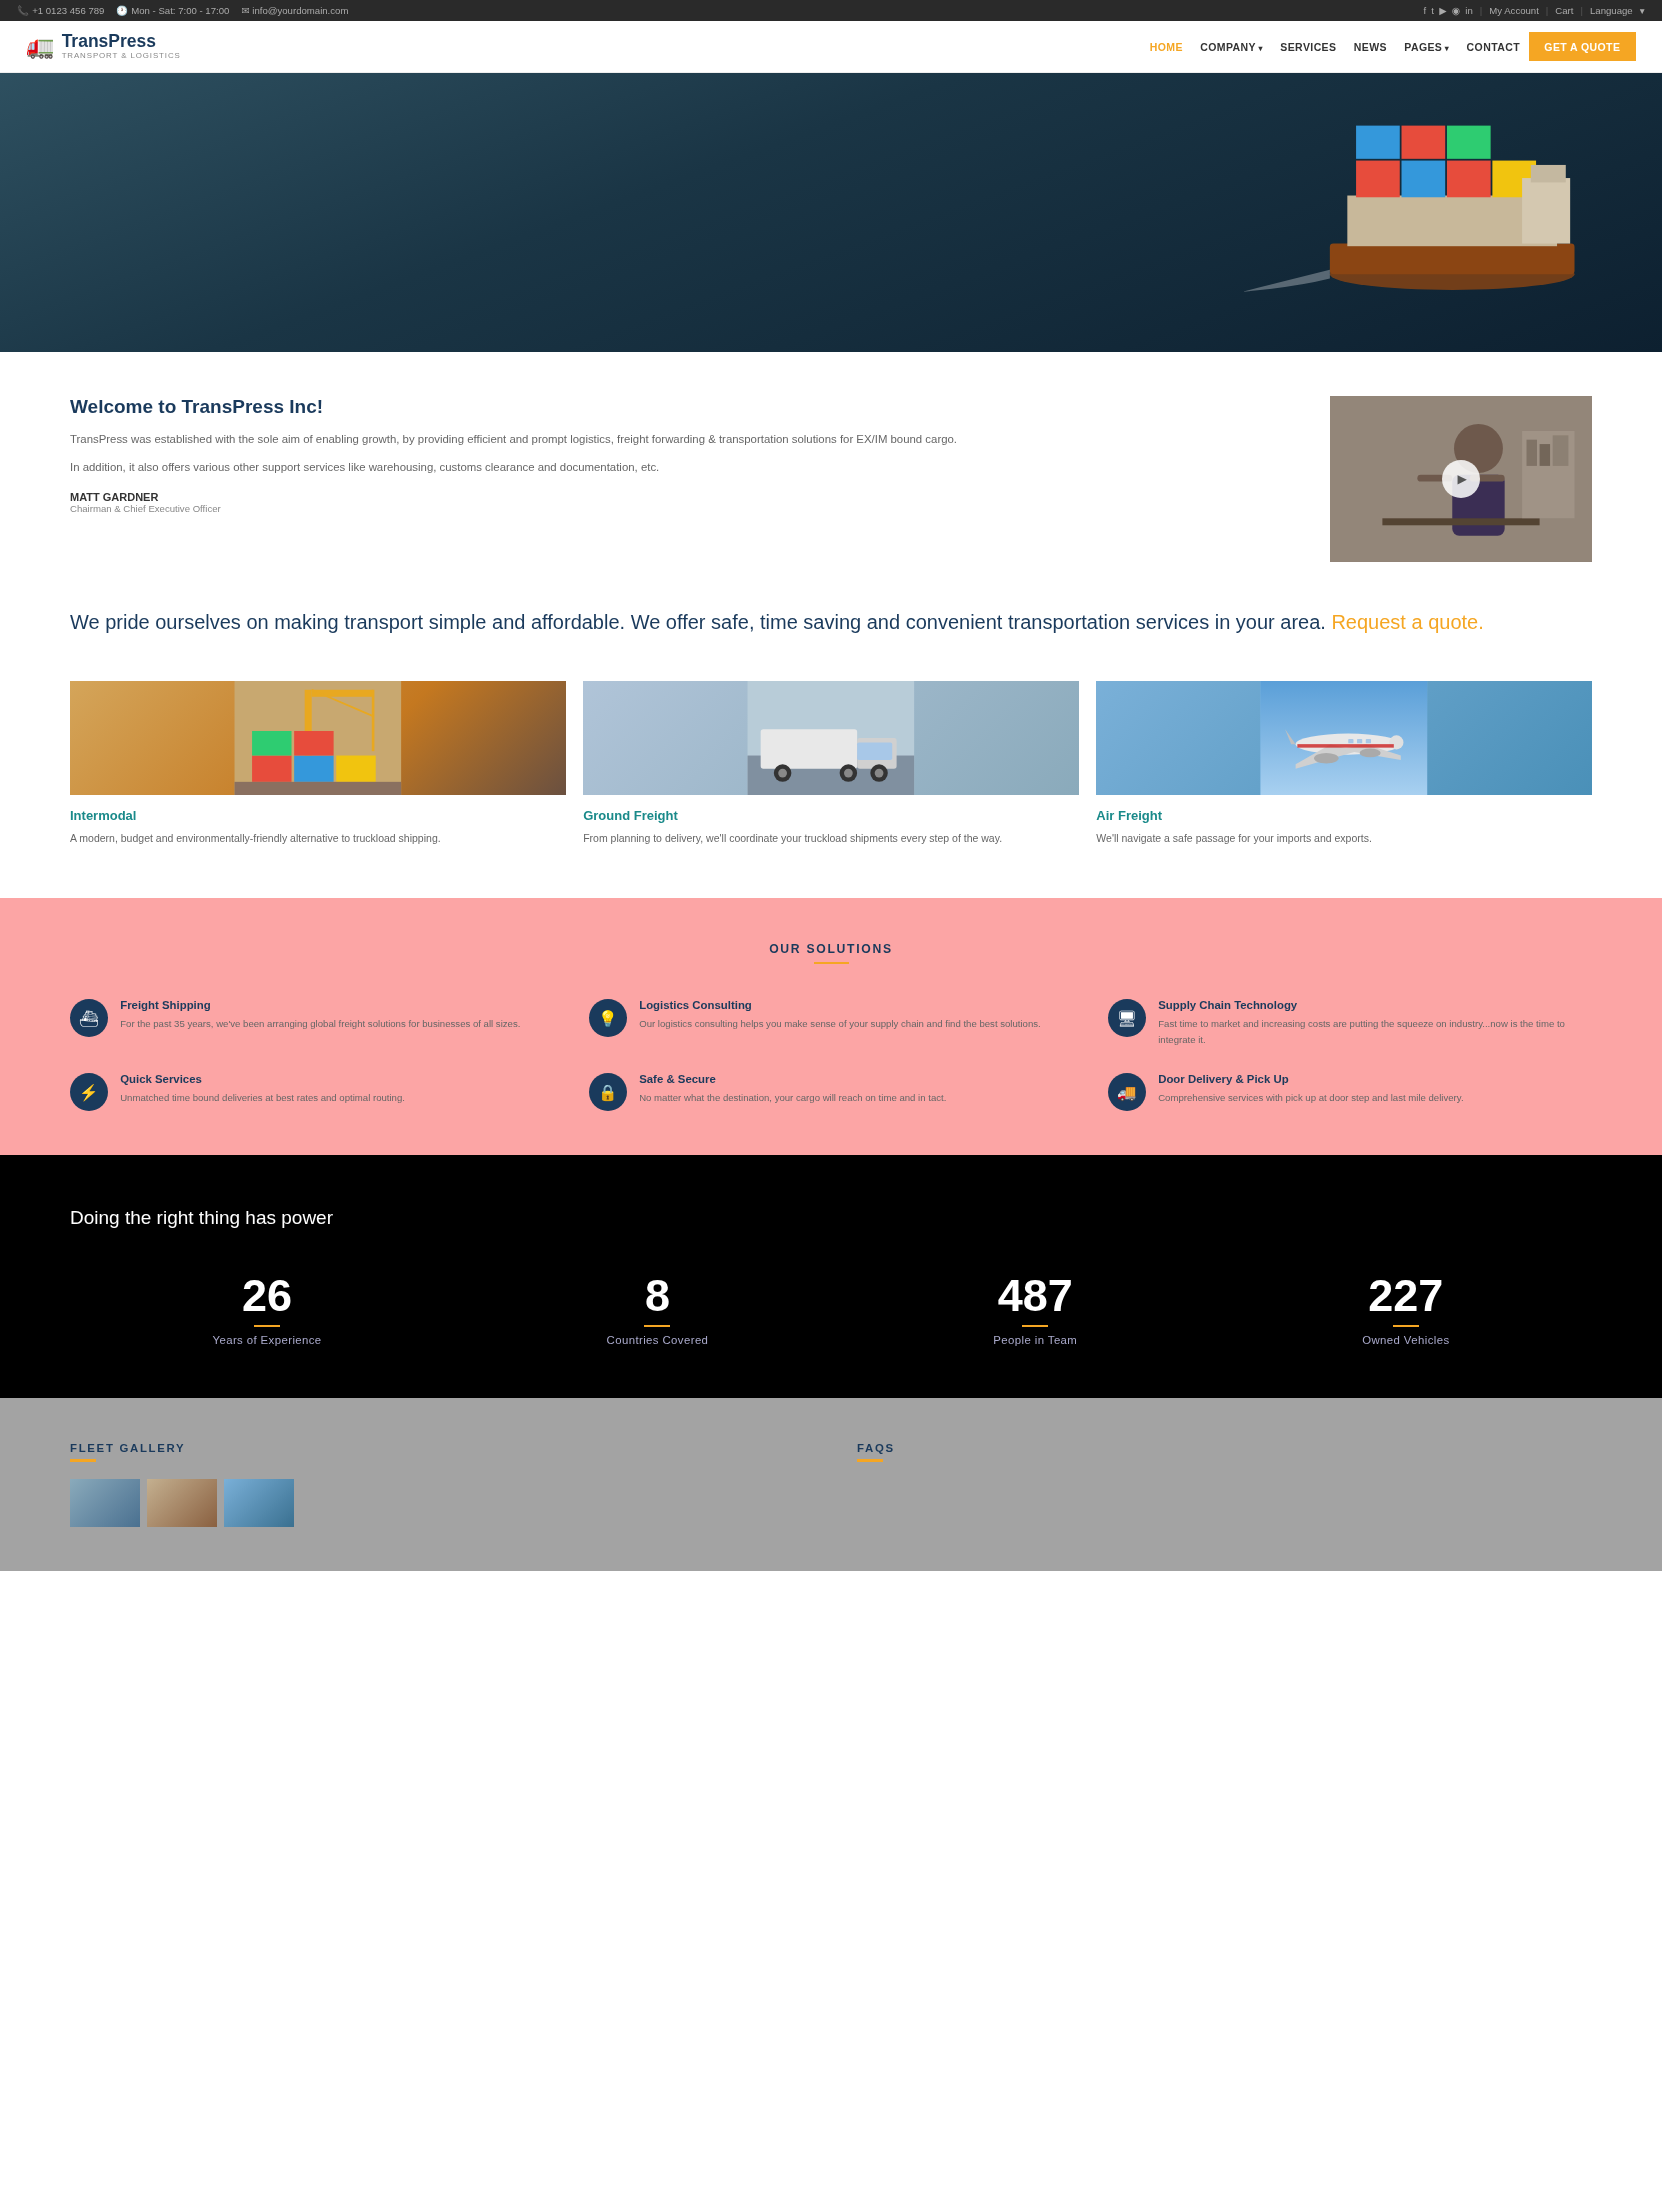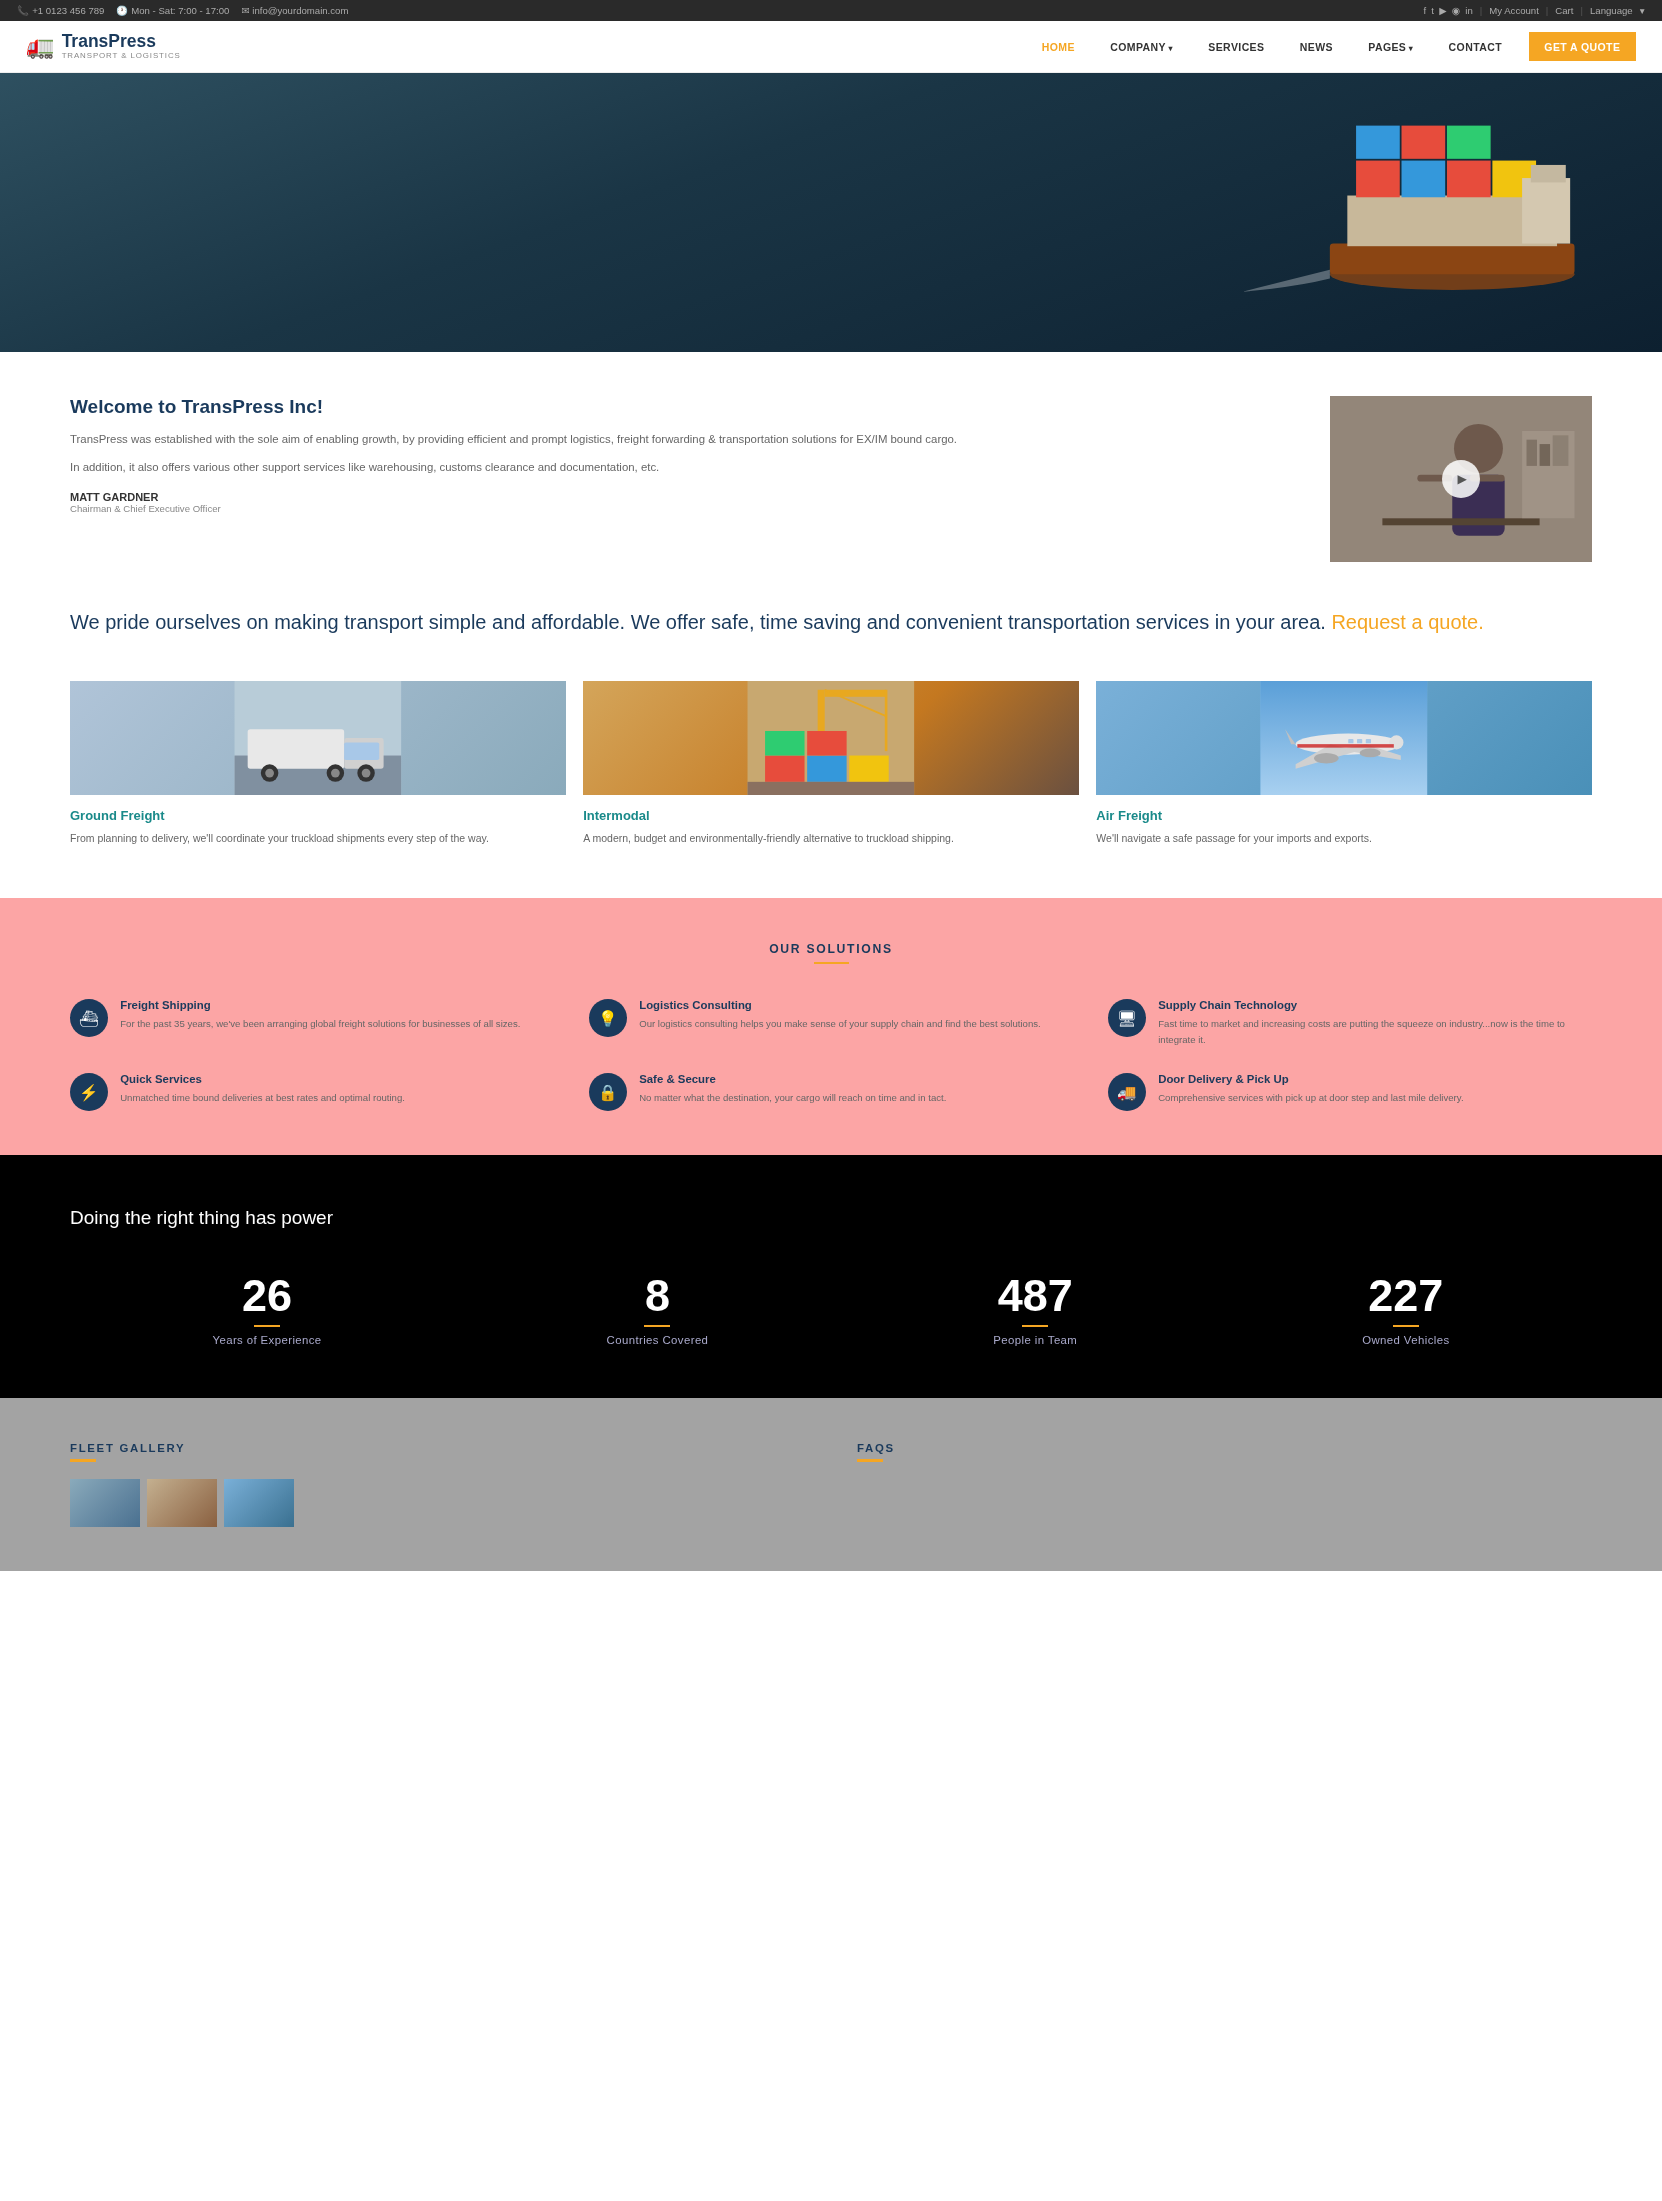--- a/index.html
+++ b/index.html
@@ -27,21 +27,21 @@
       padding: 10.5px 26px;
       display: flex;
       justify-content: space-between;
       align-items: center;
       border-bottom: 0.9px solid #eee;
     }
     .logo { display: flex; align-items: center; gap: 7px; }
     .logo-icon { color: #f5a623; font-size: 23px; }
     .logo-text { font-size: 17.5px; font-weight: bold; color: #1a3a5c; line-height: 1; }
     .logo-sub { font-size: 7.9px; color: #888; letter-spacing: 0.9px; text-transform: uppercase; }
-    .nav { display: flex; align-items: center; gap: 18px; }
+    .nav { display: flex; align-items: center; gap: 0; }
     .nav a {
       color: #333;
       text-decoration: none;
       font-size: 10.5px;
       font-weight: 600;
       padding: 5.2px 8.7px;
       text-transform: uppercase;
       letter-spacing: 0.4px;
     }
     .nav a.active { color: #f5a623; }
@@ -392,62 +392,62 @@
 
 <div class="tagline-section">
   <p>
     <span>We pride ourselves on making transport simple and affordable. We offer safe, time saving and convenient transportation services in your area.</span>
     <a href="#" style="color:#f5a623;">Request a quote.</a>
   </p>
 </div>
 
 <div class="service-cards">
   <div class="service-card">
+    <div class="service-card-img card-img-crane">
+      <svg width="100%" height="100%" viewBox="0 0 190 130">
+        <rect width="190" height="130" fill="#c8a870"></rect>
+
+        <rect x="80" y="10" width="8" height="90" fill="#e8a820"></rect>
+        <rect x="88" y="10" width="70" height="8" fill="#e8a820"></rect>
+        <line x1="158" y1="10" x2="158" y2="80" stroke="#e8a820" stroke-width="3"></line>
+        <line x1="88" y1="10" x2="158" y2="40" stroke="#e8a820" stroke-width="2"></line>
+
+        <rect x="20" y="85" width="45" height="30" fill="#e74c3c"></rect>
+        <rect x="68" y="85" width="45" height="30" fill="#3498db"></rect>
+        <rect x="116" y="85" width="45" height="30" fill="#f1c40f"></rect>
+        <rect x="20" y="57" width="45" height="28" fill="#2ecc71"></rect>
+        <rect x="68" y="57" width="45" height="28" fill="#e74c3c"></rect>
+
+        <rect x="0" y="115" width="190" height="15" fill="#8a7060"></rect>
+      </svg>
+    </div>
+    <h3>Intermodal</h3>
+    <p>A modern, budget and environmentally-friendly alternative to truckload shipping.</p>
+  </div>
+  <div class="service-card">
     <div class="service-card-img card-img-truck">
       <svg width="100%" height="100%" viewBox="0 0 190 130">
         <rect width="190" height="130" fill="#b8ccd8"></rect>
         <rect x="0" y="85" width="190" height="45" fill="#8090a0"></rect>
 
         <rect x="15" y="55" width="110" height="45" rx="3" fill="#e8e8e8"></rect>
         <rect x="125" y="65" width="45" height="35" rx="3" fill="#d0d0d0"></rect>
         <circle cx="40" cy="105" r="10" fill="#333"></circle>
         <circle cx="40" cy="105" r="5" fill="#888"></circle>
         <circle cx="115" cy="105" r="10" fill="#333"></circle>
         <circle cx="115" cy="105" r="5" fill="#888"></circle>
         <circle cx="150" cy="105" r="10" fill="#333"></circle>
         <circle cx="150" cy="105" r="5" fill="#888"></circle>
         <rect x="125" y="70" width="40" height="20" rx="2" fill="#a8c8e8"></rect>
       </svg>
     </div>
     <h3>Ground Freight</h3>
     <p>From planning to delivery, we'll coordinate your truckload shipments every step of the way.</p>
   </div>
   <div class="service-card">
-    <div class="service-card-img card-img-crane">
-      <svg width="100%" height="100%" viewBox="0 0 190 130">
-        <rect width="190" height="130" fill="#c8a870"></rect>
-
-        <rect x="80" y="10" width="8" height="90" fill="#e8a820"></rect>
-        <rect x="88" y="10" width="70" height="8" fill="#e8a820"></rect>
-        <line x1="158" y1="10" x2="158" y2="80" stroke="#e8a820" stroke-width="3"></line>
-        <line x1="88" y1="10" x2="158" y2="40" stroke="#e8a820" stroke-width="2"></line>
-
-        <rect x="20" y="85" width="45" height="30" fill="#e74c3c"></rect>
-        <rect x="68" y="85" width="45" height="30" fill="#3498db"></rect>
-        <rect x="116" y="85" width="45" height="30" fill="#f1c40f"></rect>
-        <rect x="20" y="57" width="45" height="28" fill="#2ecc71"></rect>
-        <rect x="68" y="57" width="45" height="28" fill="#e74c3c"></rect>
-
-        <rect x="0" y="115" width="190" height="15" fill="#8a7060"></rect>
-      </svg>
-    </div>
-    <h3>Intermodal</h3>
-    <p>A modern, budget and environmentally-friendly alternative to truckload shipping.</p>
-  </div>
-  <div class="service-card">
     <div class="service-card-img card-img-plane">
       <svg width="100%" height="100%" viewBox="0 0 190 130">
         <rect width="190" height="130" fill="#7ab8e8"></rect>
 
         <rect width="190" height="130" fill="url(#sky)"></rect>
         <defs>
           <linearGradient id="sky" x1="0" y1="0" x2="0" y2="1">
             <stop offset="0%" stop-color="#5a9fd8"></stop>
             <stop offset="100%" stop-color="#a8d0f0"></stop>
           </linearGradient>

